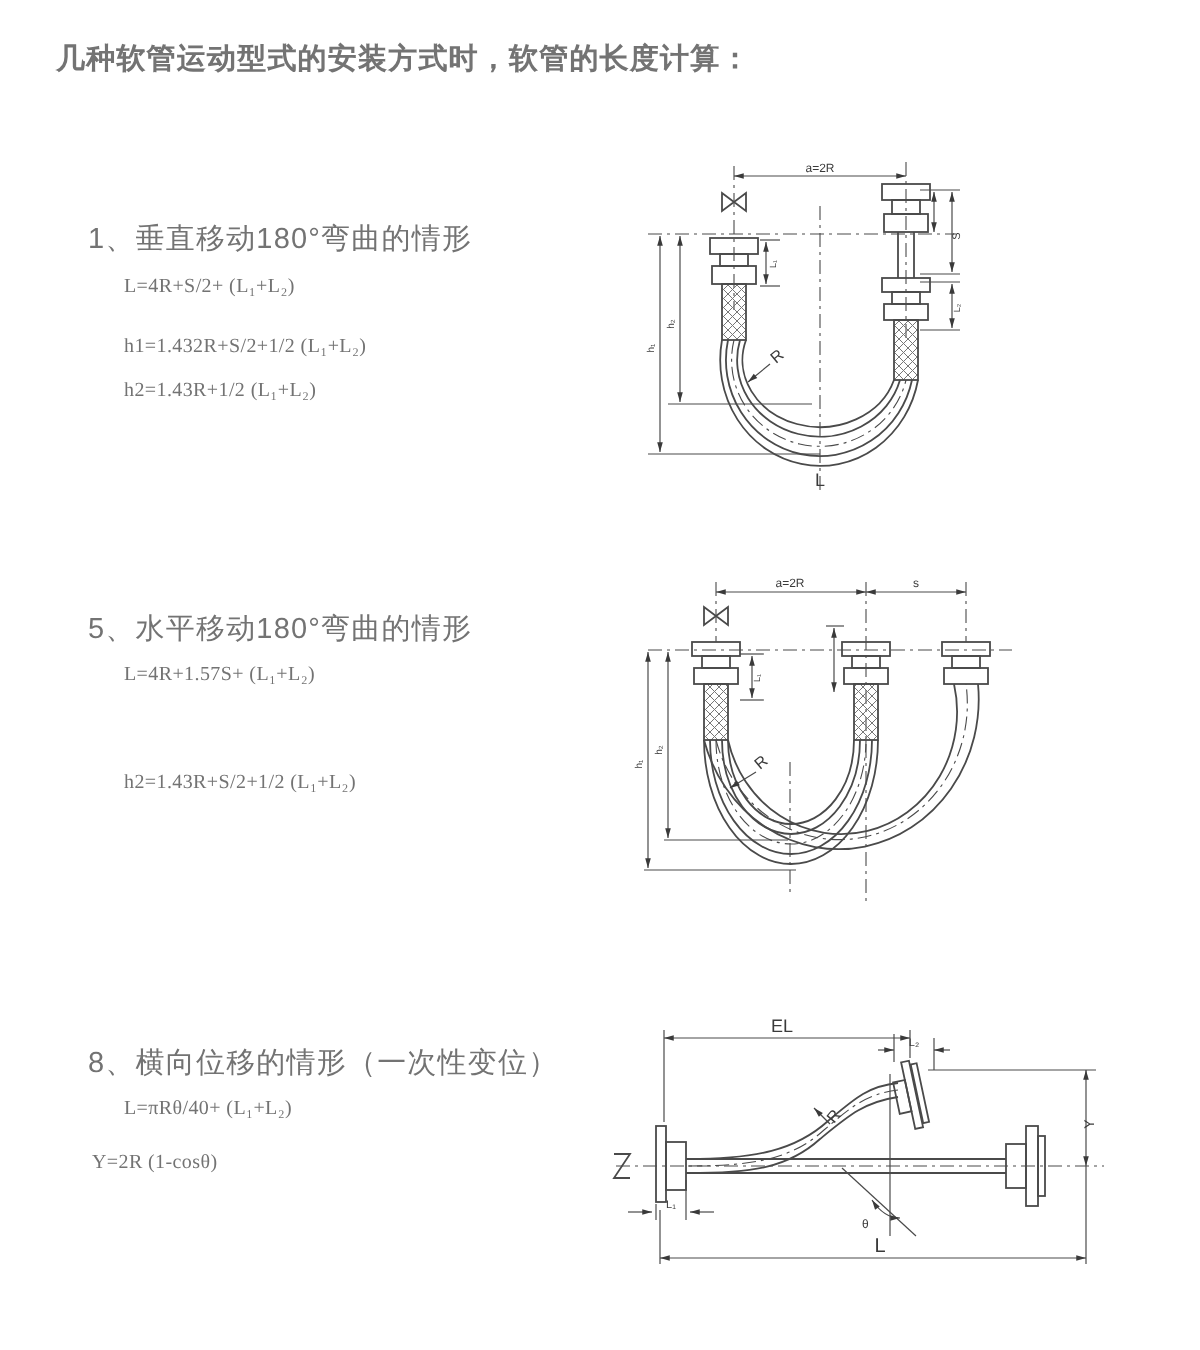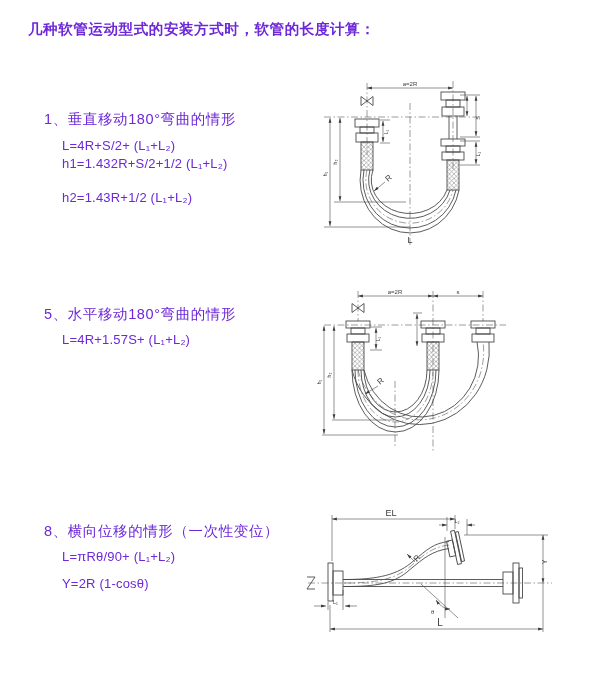--- a/index.html
+++ b/index.html
@@ -1,47 +1,48 @@
 <!DOCTYPE html>
 <html><head>
 <meta charset="utf-8">
 <style>
   html,body{margin:0;padding:0;background:#e8e8e8;}
   .page{position:relative;width:600px;height:675px;background:#ffffff;overflow:hidden;
-        font-family:"Liberation Sans","DejaVu Sans",sans-serif;color:#6d28d9;}
+        font-family:"Liberation Sans","DejaVu Sans",sans-serif;color:#737373;}
   .title{position:absolute;left:28px;top:20px;font-size:14.5px;font-weight:700;letter-spacing:.6px;}
   .head{position:absolute;font-size:14.5px;font-weight:400;letter-spacing:.6px;}
-  .formula{position:absolute;font-size:13px;letter-spacing:.2px;
-           font-family:Liberation Sans, sans-serif;}
+  .formula{position:absolute;font-size:10px;letter-spacing:.2px;
+           font-family:Liberation Serif, serif;}
   svg{position:absolute;}
   svg text{font-family:"Liberation Sans","DejaVu Sans",sans-serif;fill:#3a3a3a;stroke:none;}
   .stk{stroke:#4a4a4a;fill:none;stroke-width:.9;}
   .dim{stroke:#4a4a4a;fill:none;stroke-width:.6;}
   .cl{stroke:#4a4a4a;fill:none;stroke-width:.55;stroke-dasharray:7 2.5 1.5 2.5;}
   .hat{fill:url(#xh);stroke:#4a4a4a;stroke-width:.9;}
   .hat2{fill:url(#xh2);stroke:#4a4a4a;stroke-width:.9;}
 </style>
 </head>
 <body>
 
 <div class="page">
 
   <div class="title">几种软管运动型式的安装方式时，软管的长度计算：</div>
 
   <div class="head" style="left:44px;top:110px">1、垂直移动180°弯曲的情形</div>
   <div class="formula" style="left:62px;top:138px">L=4R+S/2+ (L₁+L₂)</div>
-  <div class="formula" style="left:62px;top:156px">h1=1.432R+S/2+1/2 (L₁+L₂)</div>
+  <div class="formula" style="left:62px;top:168px">h1=1.432R+S/2+1/2 (L₁+L₂)</div>
   <div class="formula" style="left:62px;top:190px">h2=1.43R+1/2 (L₁+L₂)</div>
 
   <div class="head" style="left:44px;top:305px">5、水平移动180°弯曲的情形</div>
   <div class="formula" style="left:62px;top:332px">L=4R+1.57S+ (L₁+L₂)</div>
+  <div class="formula" style="left:62px;top:386px">h2=1.43R+S/2+1/2 (L₁+L₂)</div>
 
   <div class="head" style="left:44px;top:522px">8、横向位移的情形（一次性变位）</div>
-  <div class="formula" style="left:62px;top:549px">L=πRθ/90+ (L₁+L₂)</div>
-  <div class="formula" style="left:62px;top:576px">Y=2R (1-cosθ)</div>
+  <div class="formula" style="left:62px;top:549px">L=πRθ/40+ (L₁+L₂)</div>
+  <div class="formula" style="left:46px;top:576px">Y=2R (1-cosθ)</div>
 
   <svg viewBox="0 0 280 180" style="left:310px;top:75px;width:280px;height:180px">
     <defs>
       <pattern id="xh" width="4.5" height="4.5" patternUnits="userSpaceOnUse">
         <path d="M0,4.5 L4.5,0 M0,0 L4.5,4.5" stroke="#777" stroke-width="0.5"></path>
       </pattern>
       <marker id="ar" viewBox="0 0 10 10" refX="9.5" refY="5" markerWidth="9" markerHeight="9" orient="auto-start-reverse">
         <path d="M0.5,2.4 L9.5,5 L0.5,7.6 z" fill="#3a3a3a"></path>
       </marker>
     </defs>

